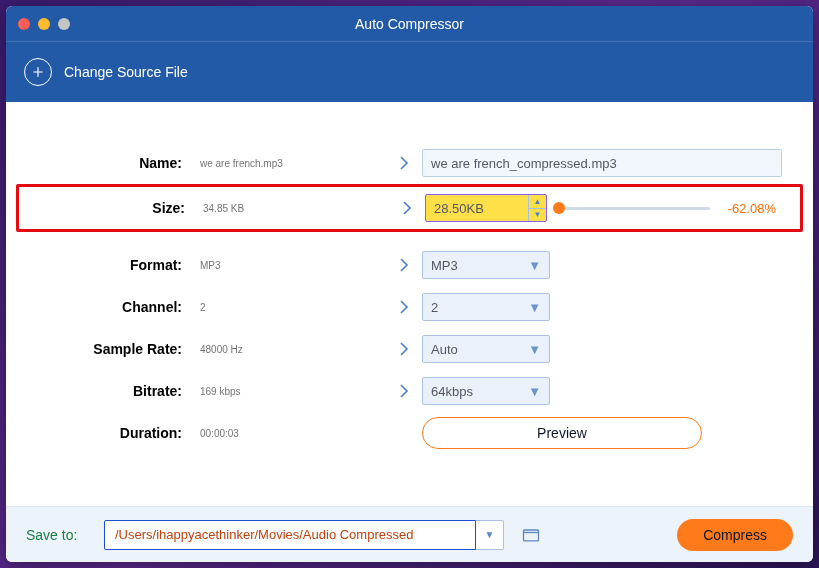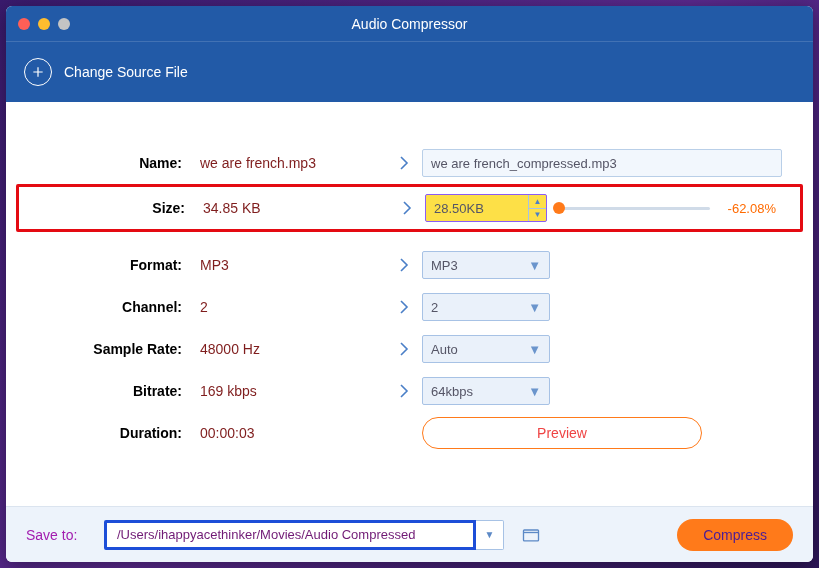--- a/index.html
+++ b/index.html
@@ -62,22 +62,22 @@
 .label {
   width: 160px;
   text-align: right;
   font-weight: 600;
   font-size: 14px;
   color: #000000;
   padding-right: 14px;
 }
 .src-val {
   width: 190px;
-  font-size: 14px;
-  color: #7f1d1d;
+  font-size: 10px;
+  color: #737373;
   padding-left: 4px;
 }
 .arrow {
   width: 36px;
   display: flex;
   justify-content: center;
   color: #4a7fc7;
 }
 .arrow svg { width: 10px; height: 14px; }
 .output-area { flex: 1; display: flex; gap: 12px; }
@@ -139,85 +139,85 @@
   position: absolute; right: 8px; color: #6b95cc;
 }
 .highlight-wrap {
   border: 3px solid #e40a12;
   border-radius: 2px;
   margin: 0 -10px 12px -10px;
   padding: 0 20px 0 20px;
 }
 .preview-btn {
   border: 1.5px solid #ff7a1a;
-  color: #ef4444;
+  color: #0f172a;
   background: #fff;
   height: 32px;
   width: 280px;
   border-radius: 16px;
   display: flex; align-items: center; justify-content: center;
   font-size: 14px; font-weight: 500;
 }
 .footer {
   background: #edf3fb;
   height: 56px;
   display: flex;
   align-items: center;
   padding: 0 20px;
   gap: 12px;
   border-top: 1px solid #dbe4ef;
 }
-.footer-label { font-size: 14px; color: #a21caf; font-weight: 500; min-width: 66px; }
+.footer-label { font-size: 14px; color: #15803d; font-weight: 500; min-width: 66px; }
 .path-select {
   display: flex;
   flex: 0 0 400px;
 }
 .path-input {
   flex: 1; height: 30px;
-  border: 3px solid #1d4ed8;
-  padding: 0 10px; font-size: 13px; color: #701a75;
+  border: 1px solid #1d4ed8;
+  padding: 0 10px; font-size: 13px; color: #c2410c;
   border-radius: 2px 0 0 2px;
   background: #fff;
 }
 .path-caret-btn {
   width: 28px; height: 30px;
   border: 1px solid #a7c2e5; border-left: none;
   background: #fff;
   border-radius: 0 2px 2px 0;
   display: flex; align-items: center; justify-content: center;
   color: #5c89c6;
 }
 .folder-btn {
   width: 30px; height: 30px;
   display: flex; align-items: center; justify-content: center;
   color: #5c89c6;
 }
 .spacer { flex: 1; }
 .compress-btn {
   background: #ff7a1a;
-  color: #4c1d95;
+  color: #0f172a;
   height: 32px;
   padding: 0 26px;
   border-radius: 16px;
   font-size: 14px; font-weight: 500;
   display: flex; align-items: center;
 }
 </style>
 </head>
 <body>
 
 <div class="window">
 
   <div class="titlebar">
     <div class="traffic-lights">
       <div class="tl red"></div>
       <div class="tl yellow"></div>
       <div class="tl green"></div>
     </div>
-    <div class="title-text">Audio Compressor</div>
+    <div class="title-text">Auto Compressor</div>
     <div style="width:52px"></div>
   </div>
 
   <div class="subheader">
     <div class="plus-icon">
       <svg viewBox="0 0 24 24" width="16" height="16" fill="none" stroke="currentColor" stroke-width="1.8">
           <path d="M12 5v14M5 12h14"></path>
         </svg>
     </div>
     <div class="subheader-text">Change Source File</div>

